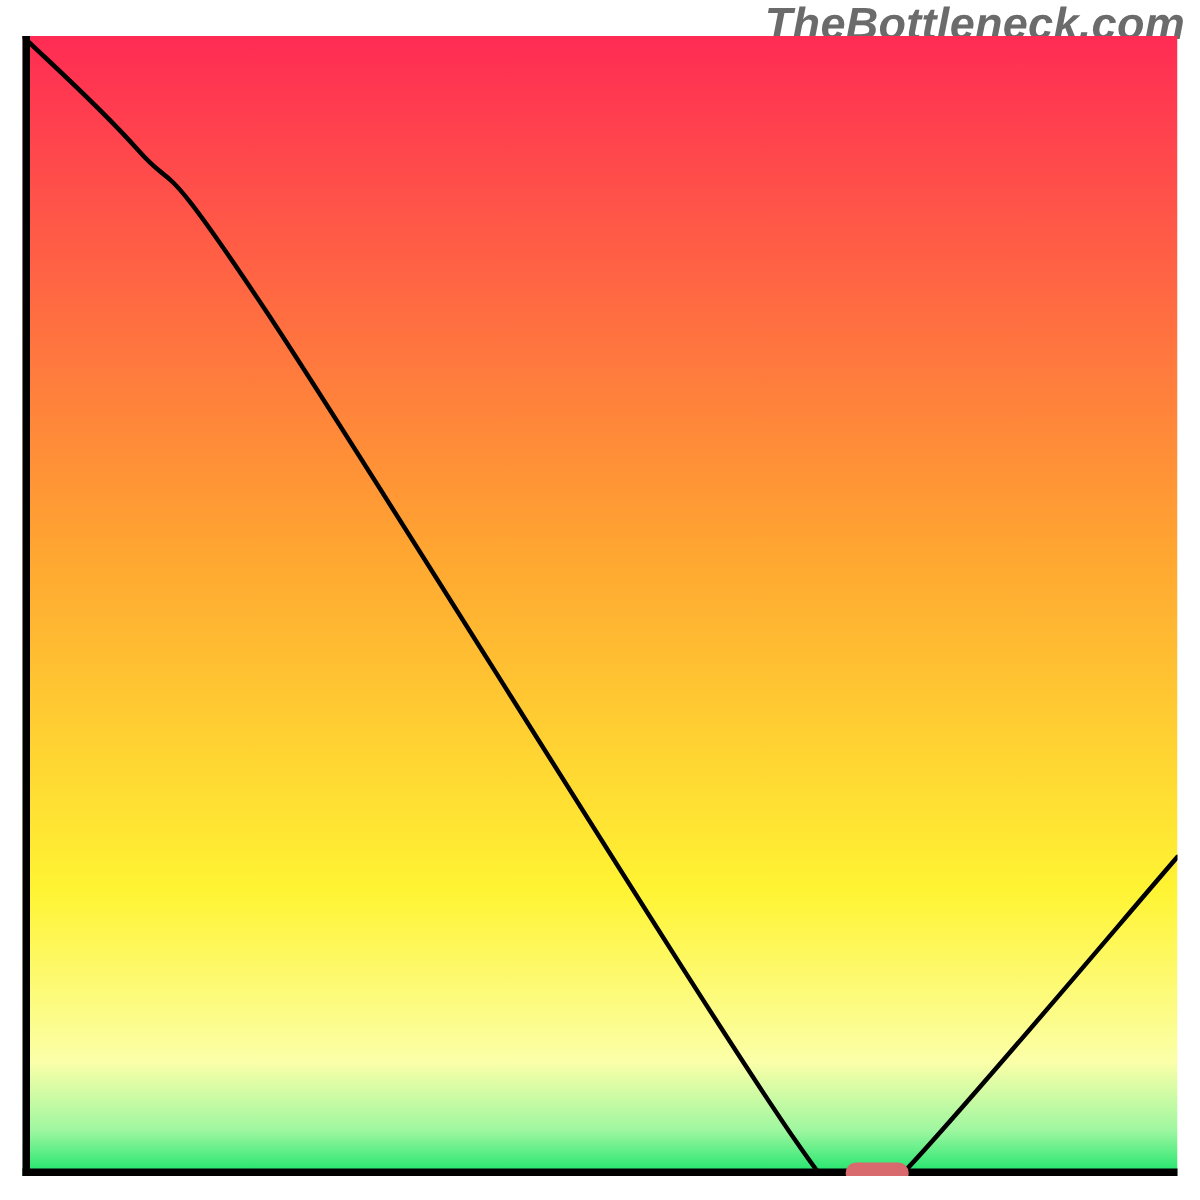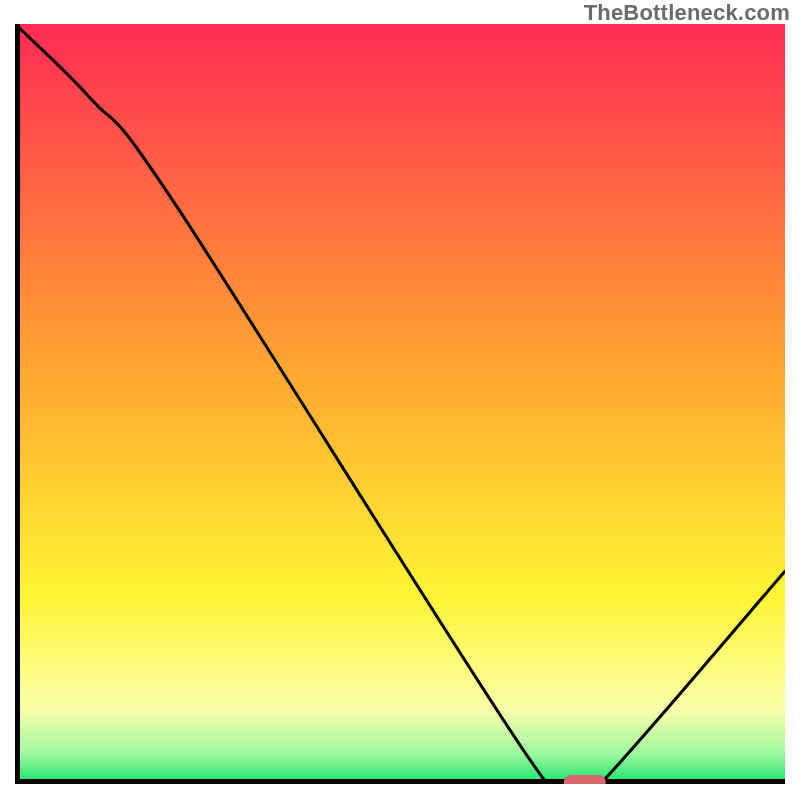--- a/index.html
+++ b/index.html
@@ -12,24 +12,25 @@
   }
   .container {
     position: relative;
     width: 800px;
     height: 800px;
   }
   .watermark {
     position: absolute;
     top: 0px;
     right: 10px;
-    font-size: 22px;
+    font-size: 30px;
     font-weight: 600;
     color: #6b6b6b;
     letter-spacing: 0.2px;
+    font-style: italic;
   }
   .plot {
     position: absolute;
     left: 15px;
     top: 24px;
     width: 770px;
     height: 760px;
   }
   .gradient {
     position: absolute;

